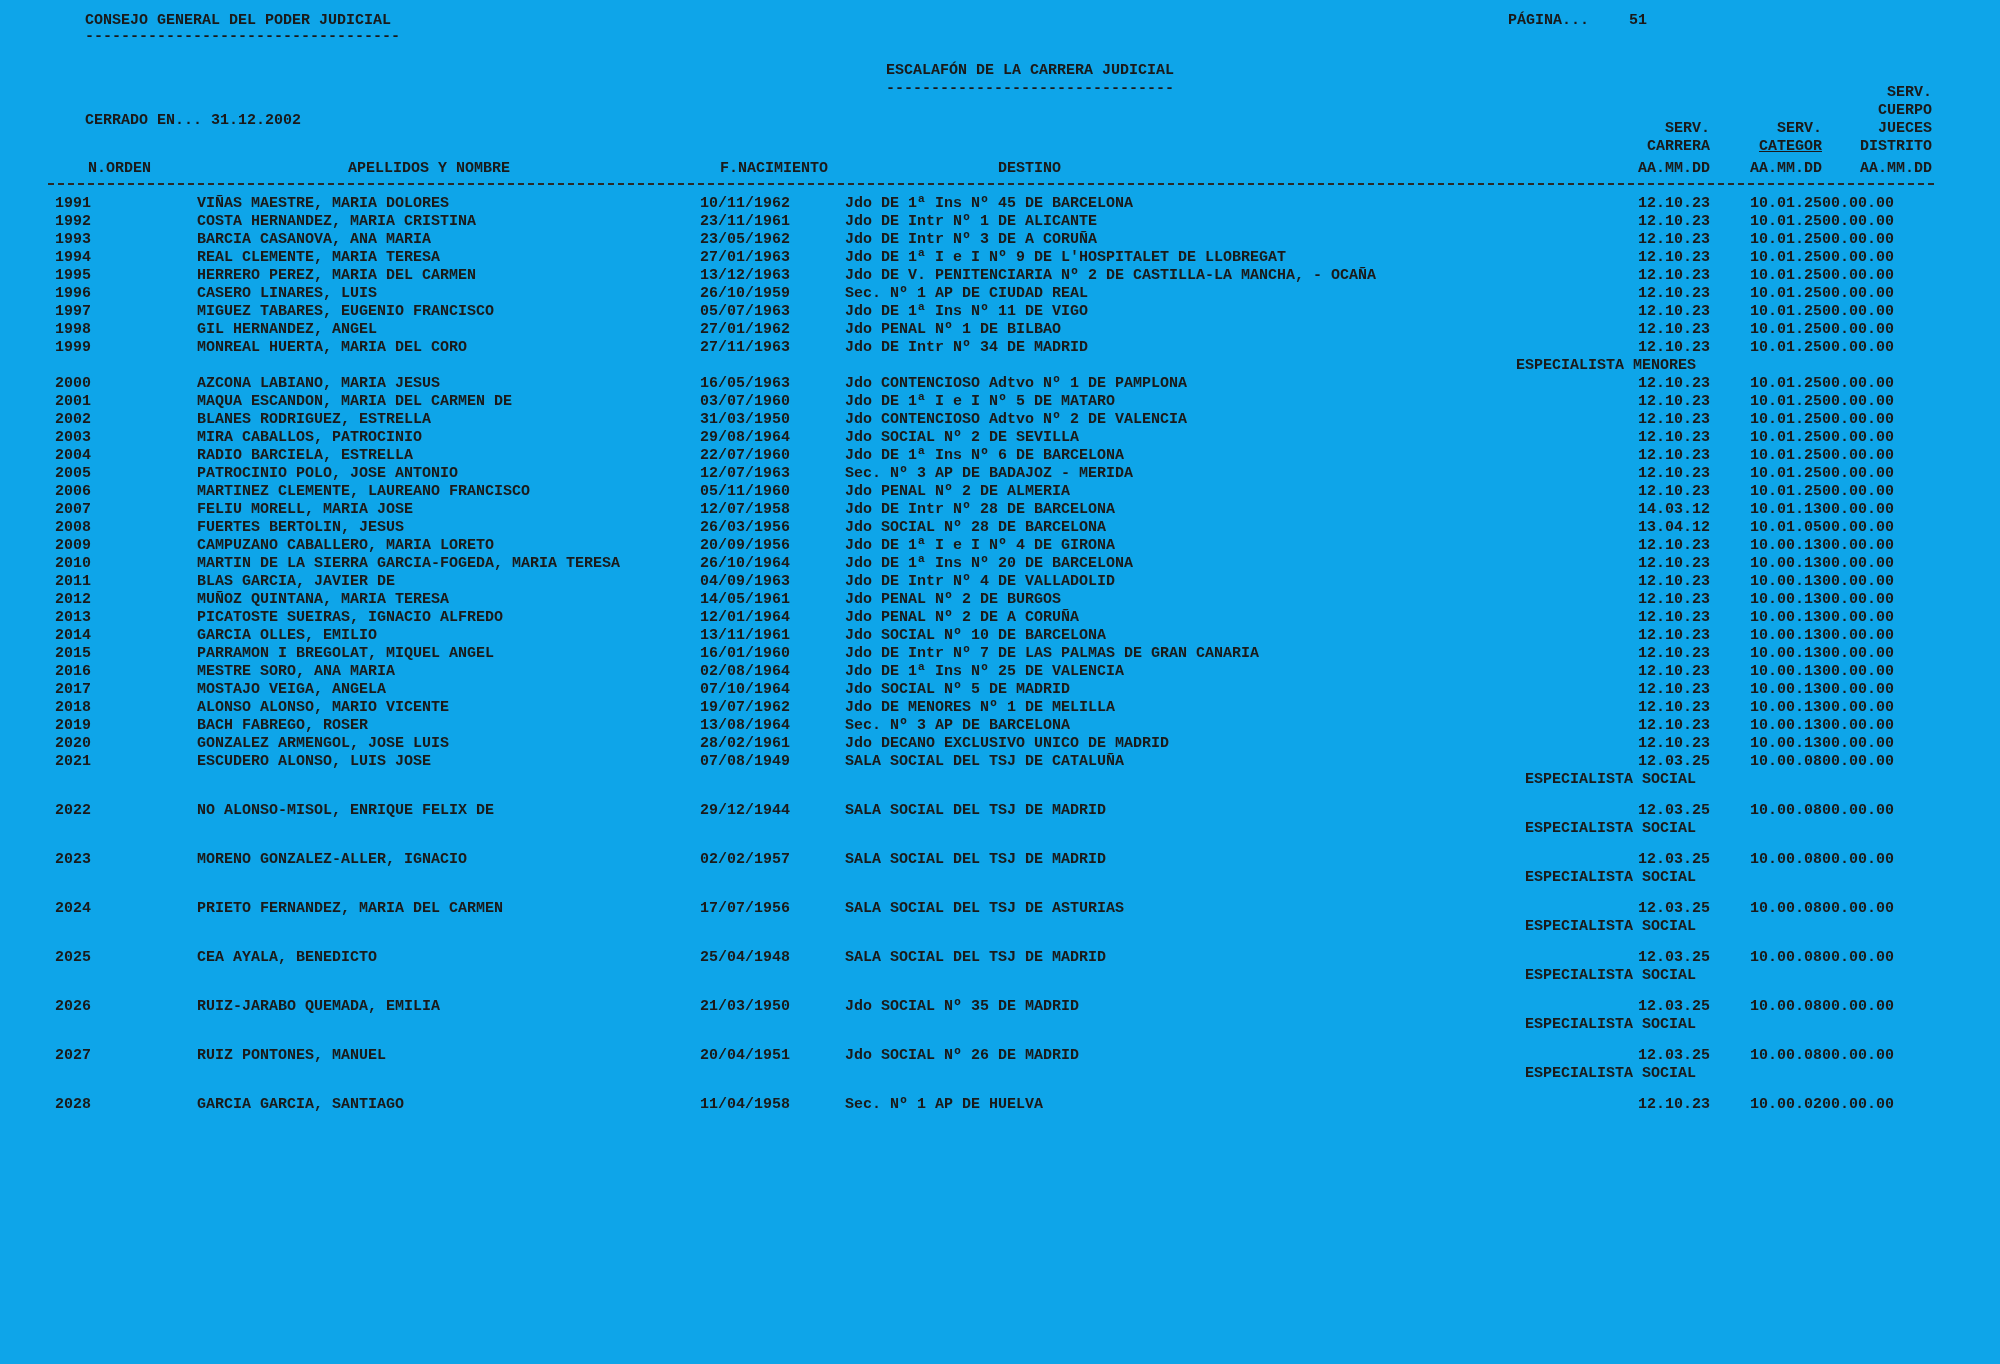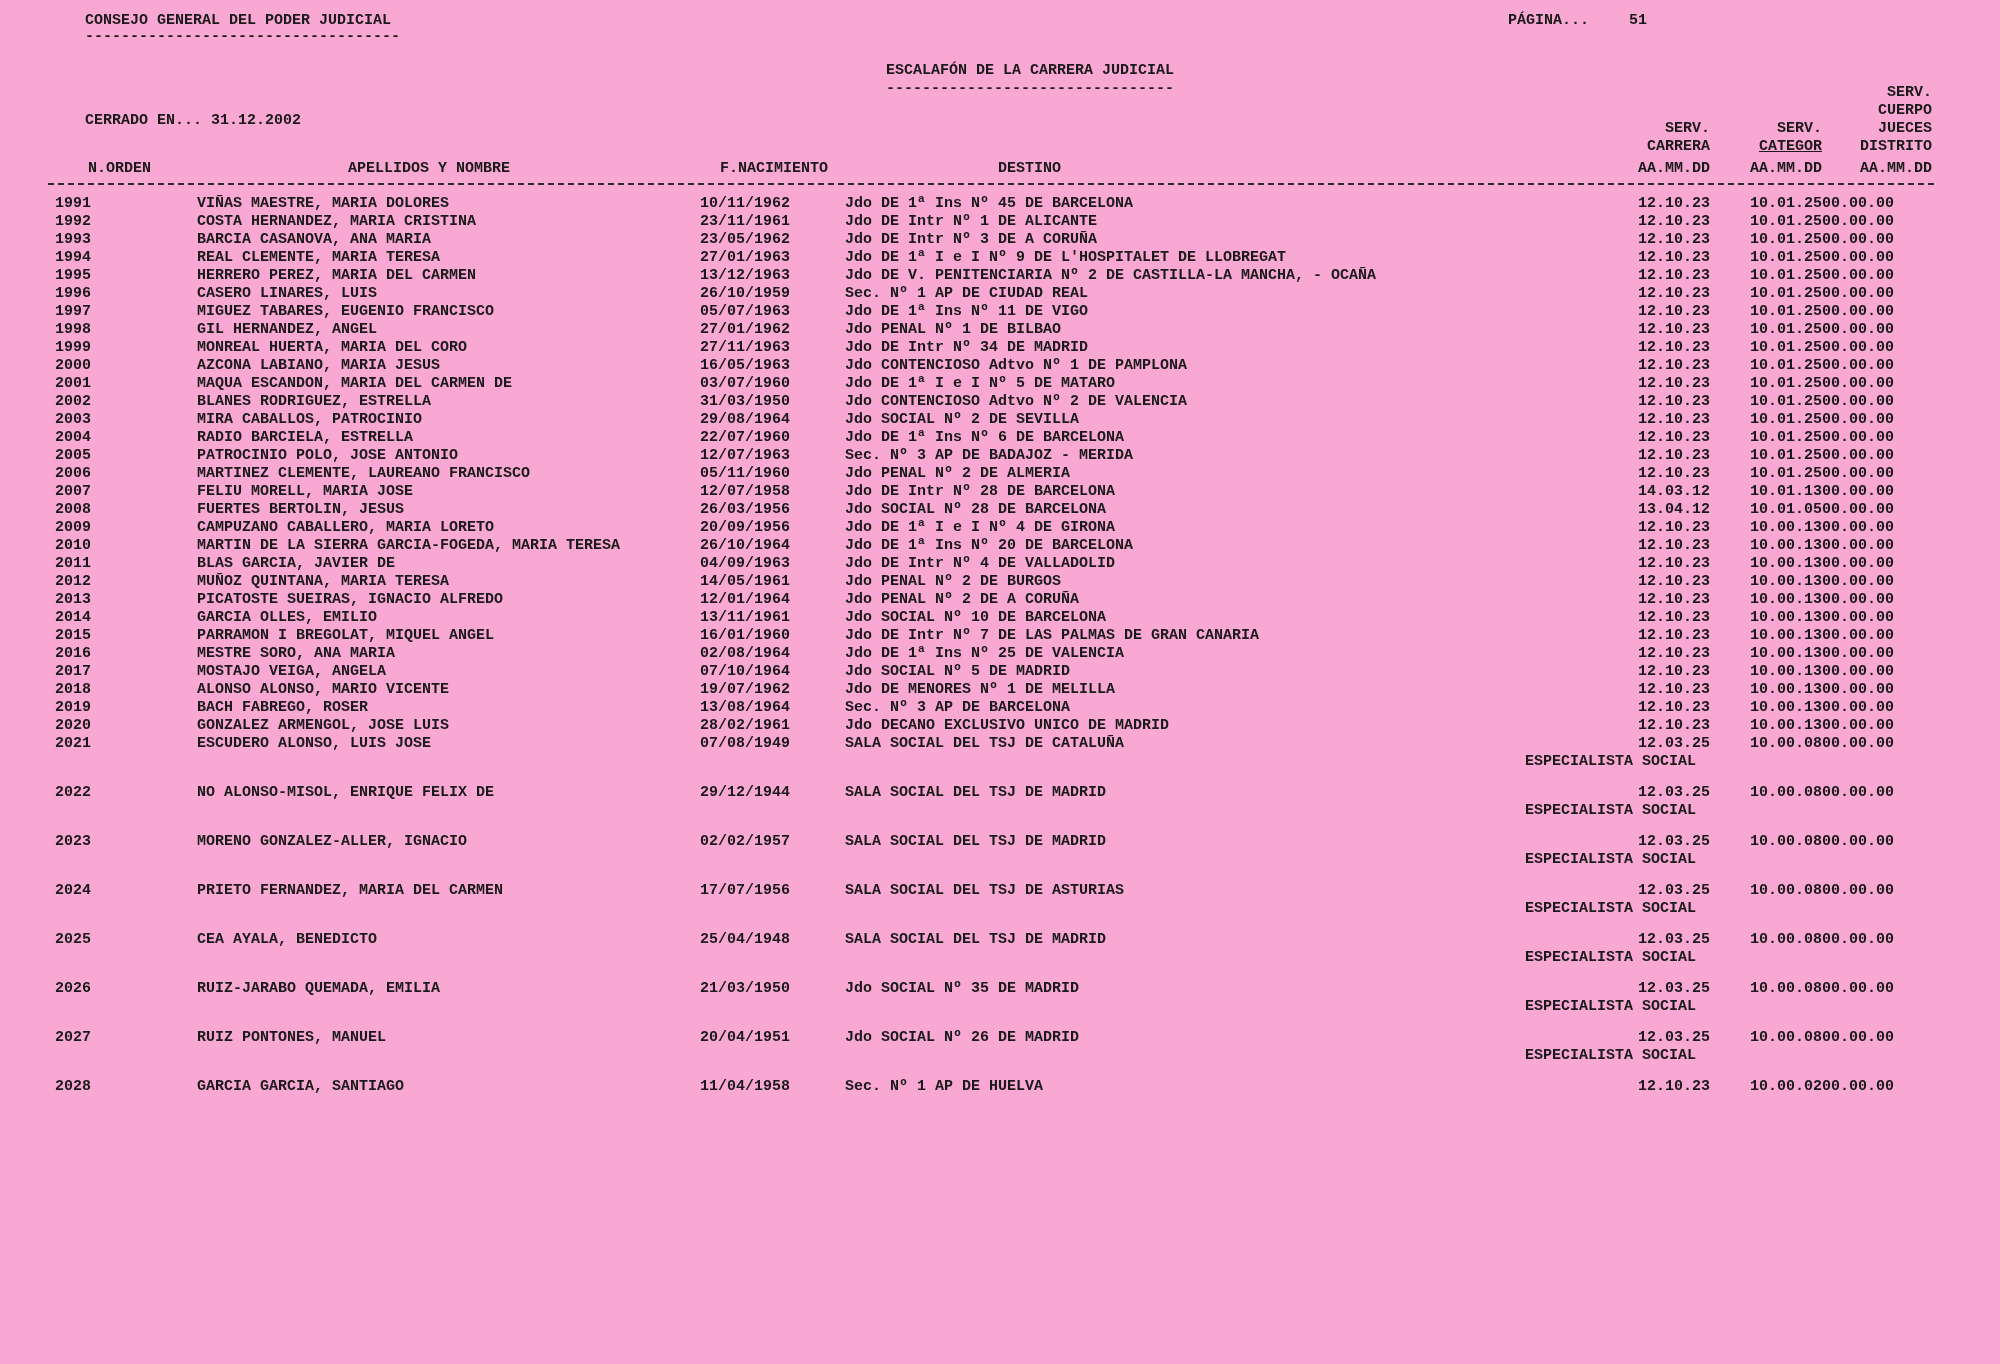--- a/index.html
+++ b/index.html
@@ -1,21 +1,21 @@
 <!DOCTYPE html>
 <html><head>
 <meta charset="utf-8">
 <style>
   * { margin:0; padding:0; box-sizing:border-box; }
   html,body { background:#ffffff; }
   .sheet {
     position:relative;
     width:2000px;
     height:1364px;
-    background:#f9a8d4;
+    background:#0ea5e9;
     color:#1a1a1a;
     font-family:"Liberation Mono","DejaVu Sans Mono",monospace;
     font-size:15px;
     font-weight:600;
     overflow:hidden;
   }
   .abs { position:absolute; white-space:pre; }
   .center { transform:translateX(-50%); text-align:right; }
   .rcol { position:absolute; width:110px; text-align:right; white-space:pre; }
   .s1 { left:1600px; }
@@ -149,20 +149,21 @@
       </div>
       <div class="line">
         <span class="c-orden">1999</span>
         <span class="c-nombre">MONREAL HUERTA, MARIA DEL CORO</span>
         <span class="c-nac">27/11/1963</span>
         <span class="c-dest">Jdo DE Intr Nº 34 DE MADRID</span>
         <span class="c-s1">12.10.23</span>
         <span class="c-s2">10.01.25</span>
         <span class="c-s3">00.00.00</span>
       </div>
+      <div class="line note">ESPECIALISTA MENORES</div>
       <div class="line">
         <span class="c-orden">2000</span>
         <span class="c-nombre">AZCONA LABIANO, MARIA JESUS</span>
         <span class="c-nac">16/05/1963</span>
         <span class="c-dest">Jdo CONTENCIOSO Adtvo Nº 1 DE PAMPLONA</span>
         <span class="c-s1">12.10.23</span>
         <span class="c-s2">10.01.25</span>
         <span class="c-s3">00.00.00</span>
       </div>
       <div class="line">

